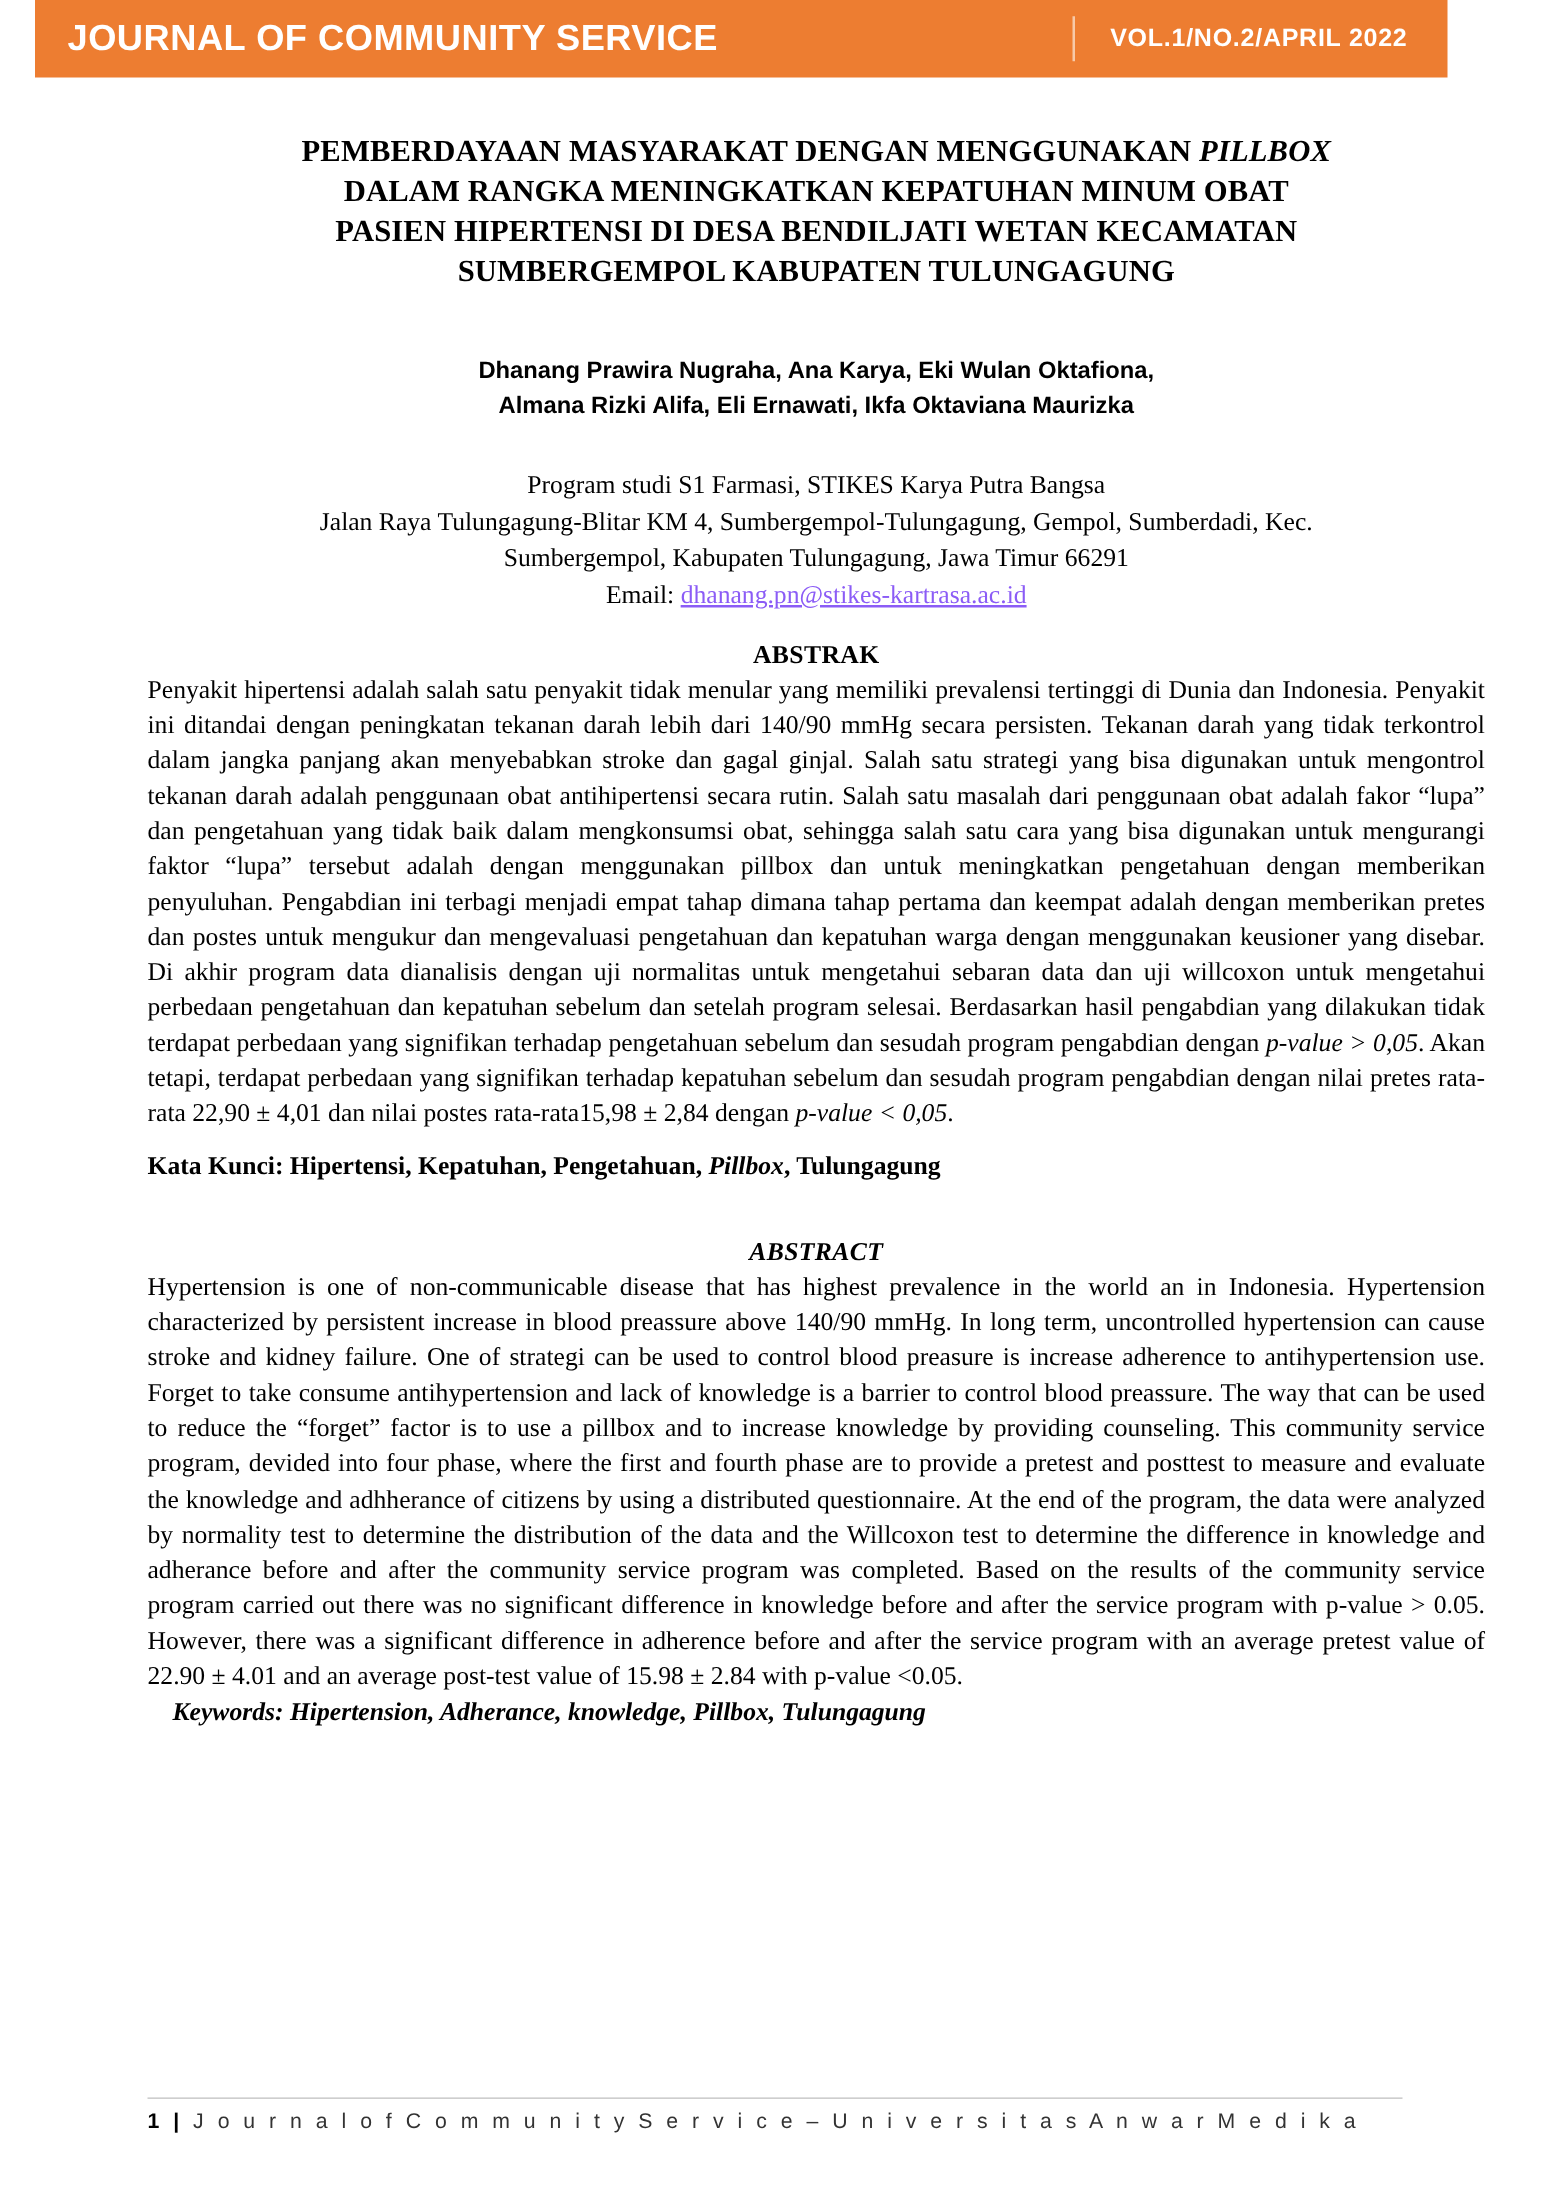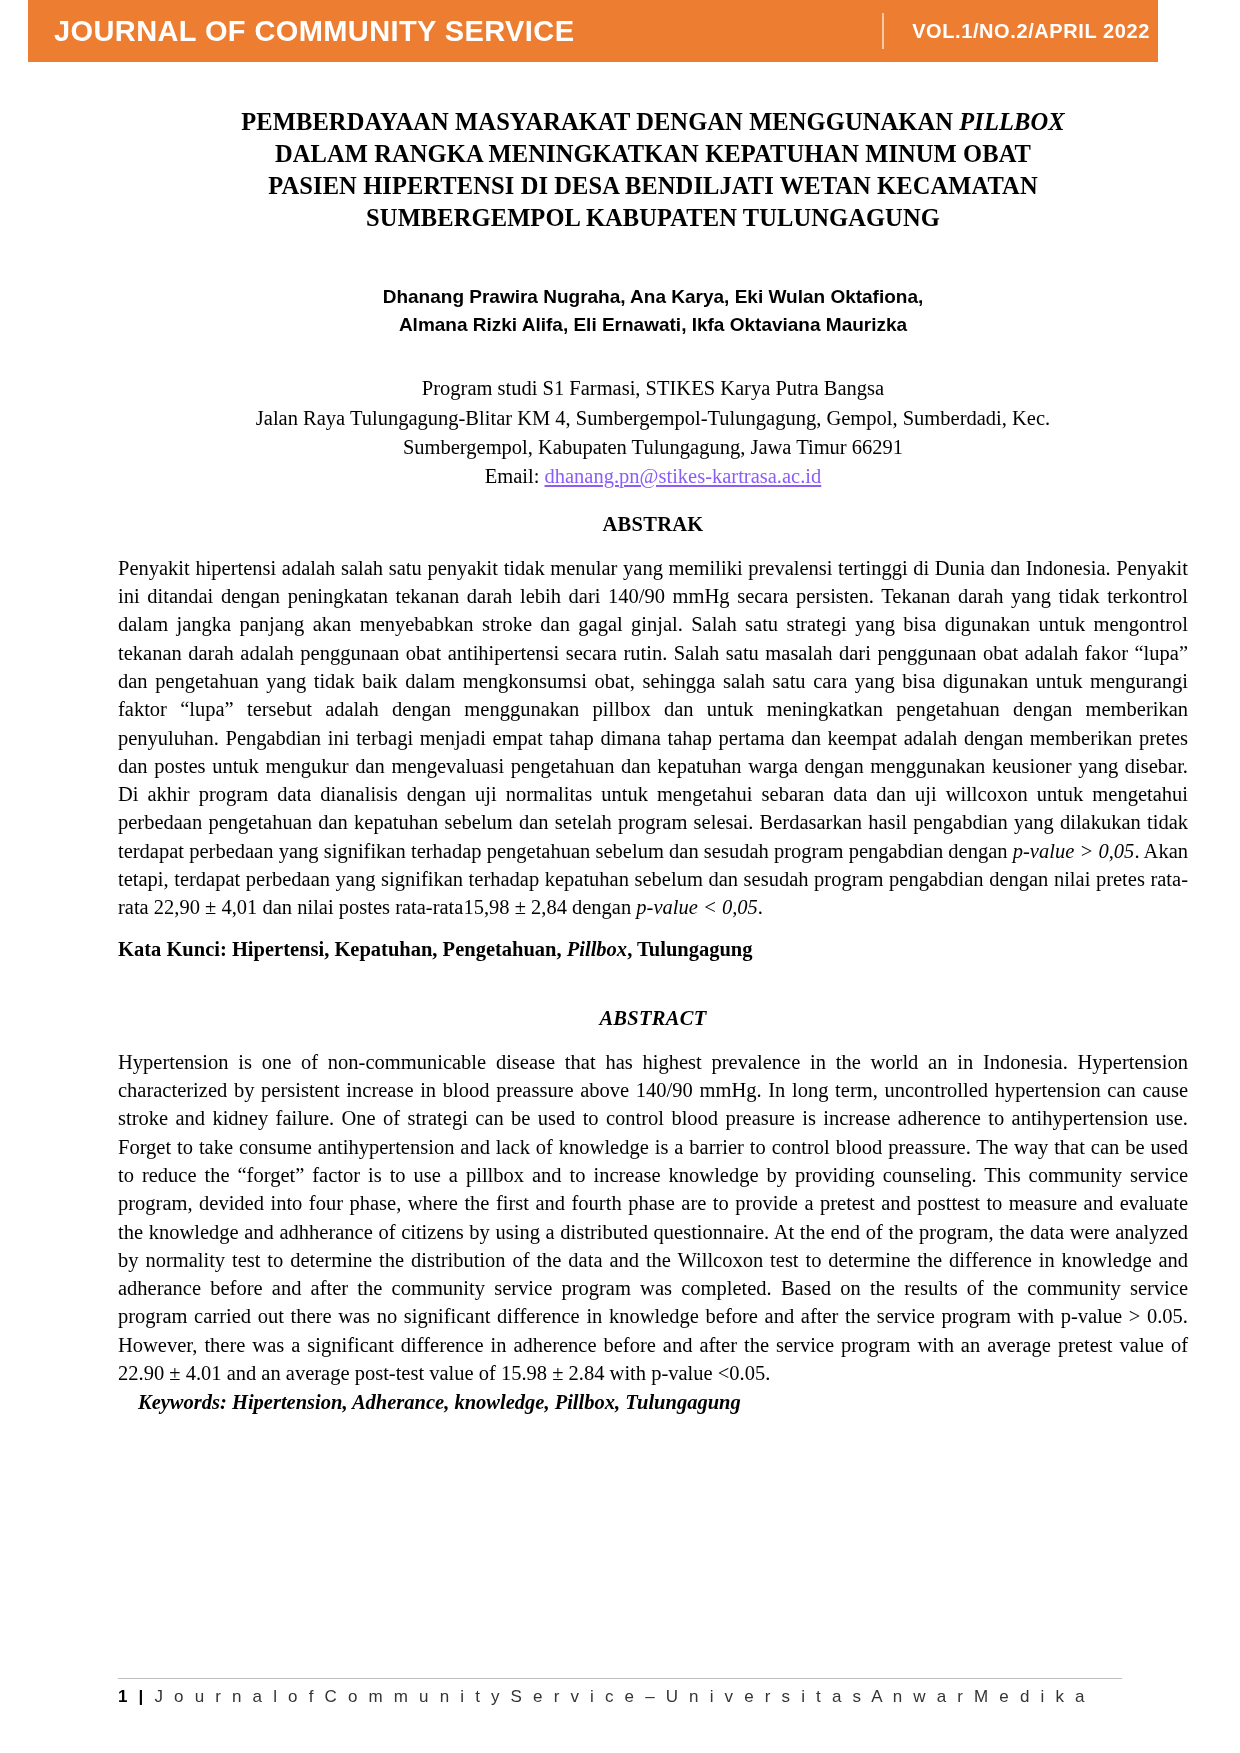--- a/index.html
+++ b/index.html
@@ -23,21 +23,21 @@
   }
   
   .header-band {
     background: #ED7D31;
     height: 62px;
     width: 1130px;
     margin-left: 28px;
     display: flex;
     align-items: center;
     justify-content: space-between;
-    padding: 0 8px 0 26px;
+    padding: 0 32px 0 26px;
     box-sizing: border-box;
   }
   .journal-title {
     color: #ffffff;
     font-family: "Liberation Sans", sans-serif;
     font-weight: bold;
     font-size: 29px;
     letter-spacing: 0.4px;
   }
   .header-right {
@@ -100,21 +100,21 @@
     text-align: center;
     font-weight: bold;
     font-size: 20.5px;
     letter-spacing: 0.3px;
   }
   .section-head.abstract-en {
     font-style: italic;
     margin-top: 30px;
   }
   .abstract-body {
-    margin-top: 18px;
+    margin-top: 2px;
     text-align: justify;
     font-size: 20.5px;
     line-height: 1.38;
   }
   .abstract-body .it { font-style: italic; }
   .keywords {
     margin-top: 13px;
     font-size: 20.5px;
     font-weight: bold;
     line-height: 1.38;

